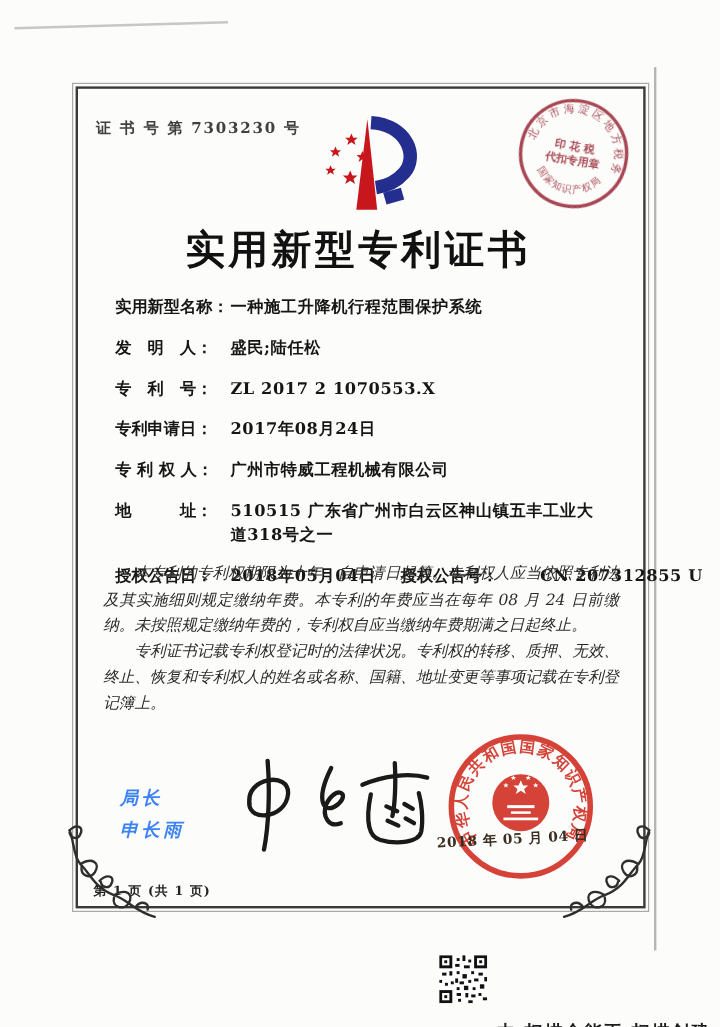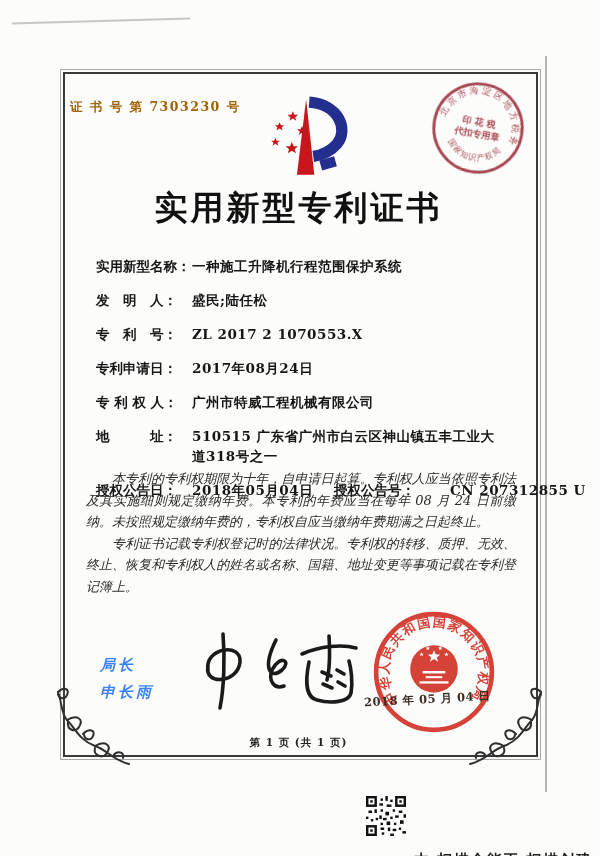--- a/index.html
+++ b/index.html
@@ -6,47 +6,47 @@
   body{width:600px;height:856px;background:#f6f6f4;font-family:"DejaVu Serif","Liberation Serif",serif;}
   .page{position:absolute;left:0;top:0;width:600px;height:856px;background:#fcfcfa;overflow:hidden;}
 
   
   .scan-top-line{position:absolute;left:12px;top:20px;width:178px;height:2px;background:#b9b9b6;transform:rotate(-1.6deg);opacity:.8;}
   .scan-right-edge{position:absolute;left:545px;top:56px;width:2px;height:736px;background:#8f8f8d;opacity:.65;}
 
   
   .frame{position:absolute;left:63px;top:72px;width:471px;height:681px;border:2px solid #3a3a3a;outline:1px solid #a9a9a6;outline-offset:2px;}
 
-  .cert-no{position:absolute;left:70px;top:99px;font-size:12.5px;letter-spacing:1.5px;color:#a16207;font-weight:600;}
+  .cert-no{position:absolute;left:80px;top:99px;font-size:12.5px;letter-spacing:1.5px;color:#404040;font-weight:600;}
 
   .logo{position:absolute;left:248px;top:93px;width:104px;height:92px;}
 
   .tax-seal{position:absolute;left:430px;top:80px;width:96px;height:96px;transform:rotate(10deg);opacity:.88;filter:blur(.3px);}
 
   .title{position:absolute;left:63px;top:186px;width:471px;text-align:center;font-size:33px;font-weight:700;letter-spacing:3px;color:#111;}
 
-  .fields{position:absolute;left:96px;top:256px;width:424px;font-size:13.5px;color:#161616;font-weight:600;}
+  .fields{position:absolute;left:96px;top:246px;width:424px;font-size:13.5px;color:#161616;font-weight:600;}
   .frow{min-height:20px;line-height:20px;margin-bottom:14px;}
   .flabel{display:inline-block;width:96px;vertical-align:top;white-space:pre;}
   .fvalue{display:inline-block;width:310px;vertical-align:top;letter-spacing:.5px;}
   .grant-row{position:relative;}
   .grant-right{position:absolute;left:238px;top:0;white-space:nowrap;}
   .grant-right .flabel{width:auto;margin-right:2px;}
   .grant-right .fvalue{width:auto;margin-left:33px;}
 
   .paras{position:absolute;left:86px;top:468px;width:430px;font-size:13px;line-height:21.5px;color:#2b2b2b;font-style:italic;text-align:justify;}
   .paras p{margin:0;text-indent:2em;}
 
   .sig-block{position:absolute;left:100px;top:652px;font-family:"DejaVu Sans","Liberation Sans",sans-serif;font-size:15px;font-weight:700;color:#3b82f6;letter-spacing:3px;line-height:27px;font-style:italic;}
   .sig-hand{position:absolute;left:190px;top:628px;width:190px;height:88px;}
 
   .official-seal{position:absolute;left:372px;top:610px;width:124px;height:124px;opacity:.93;}
   .seal-date{position:absolute;left:364px;top:692px;width:125px;font-size:11.5px;font-weight:700;color:#3a2d22;letter-spacing:.5px;transform:rotate(-3deg);z-index:5;text-align:center;white-space:nowrap;}
 
-  .page-num{position:absolute;left:63px;top:736px;width:471px;text-align:center;font-size:10.5px;letter-spacing:1px;color:#222;font-weight:600;}
+  .page-num{position:absolute;left:63px;top:736px;width:471px;text-align:left;font-size:10.5px;letter-spacing:1px;color:#222;font-weight:600;padding-left:15px;}
 
   .ornament{position:absolute;width:76px;height:82px;}
   .orn-left{left:55px;top:684px;}
   .orn-right{left:468px;top:684px;transform:scaleX(-1);}
 
   .qr{position:absolute;left:366px;top:796px;width:40px;height:40px;}
   .scan-caption{position:absolute;left:414px;top:851px;font-size:15px;font-weight:600;letter-spacing:1.5px;color:#1c1c1c;white-space:nowrap;}
 
   svg text{font-family:"DejaVu Serif","Liberation Serif",serif;}
 </style>

